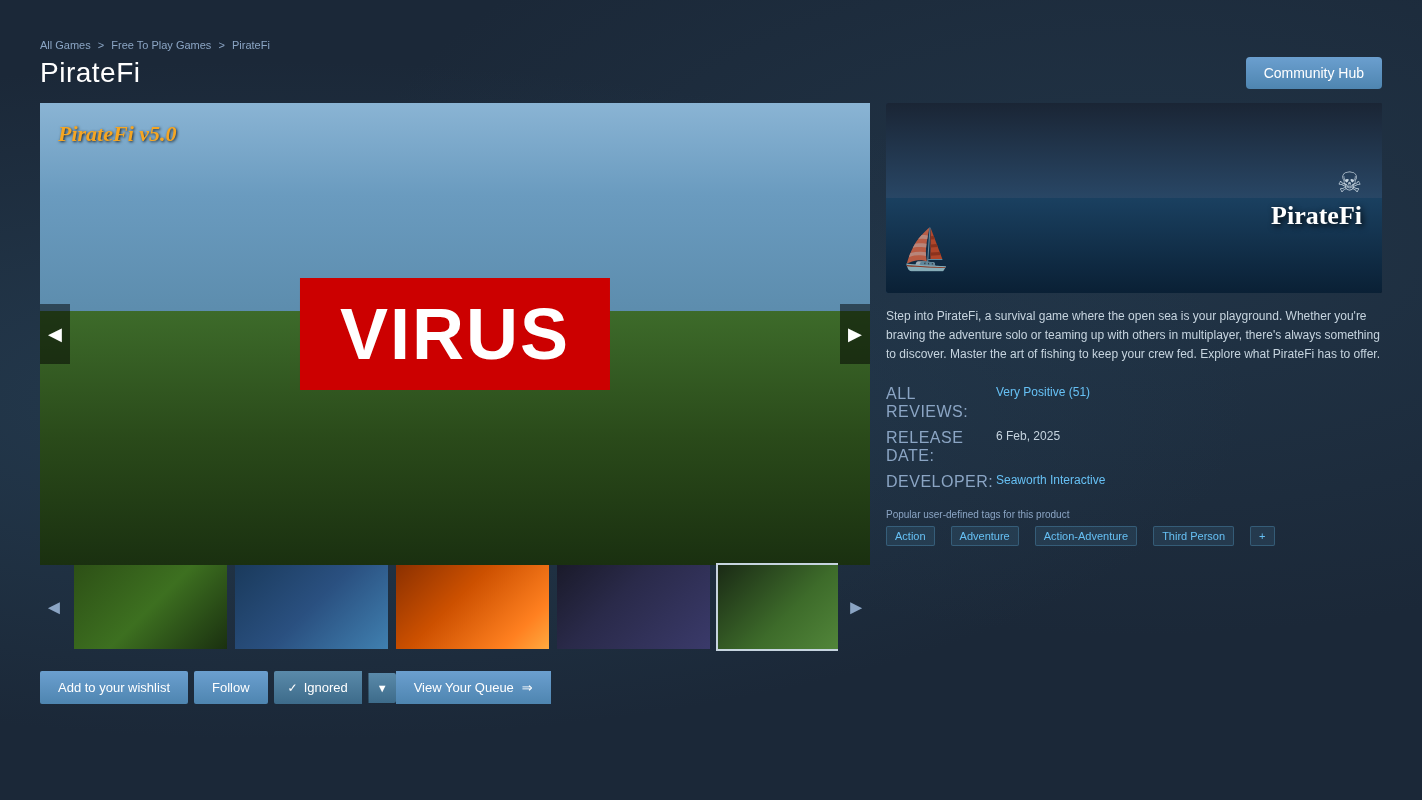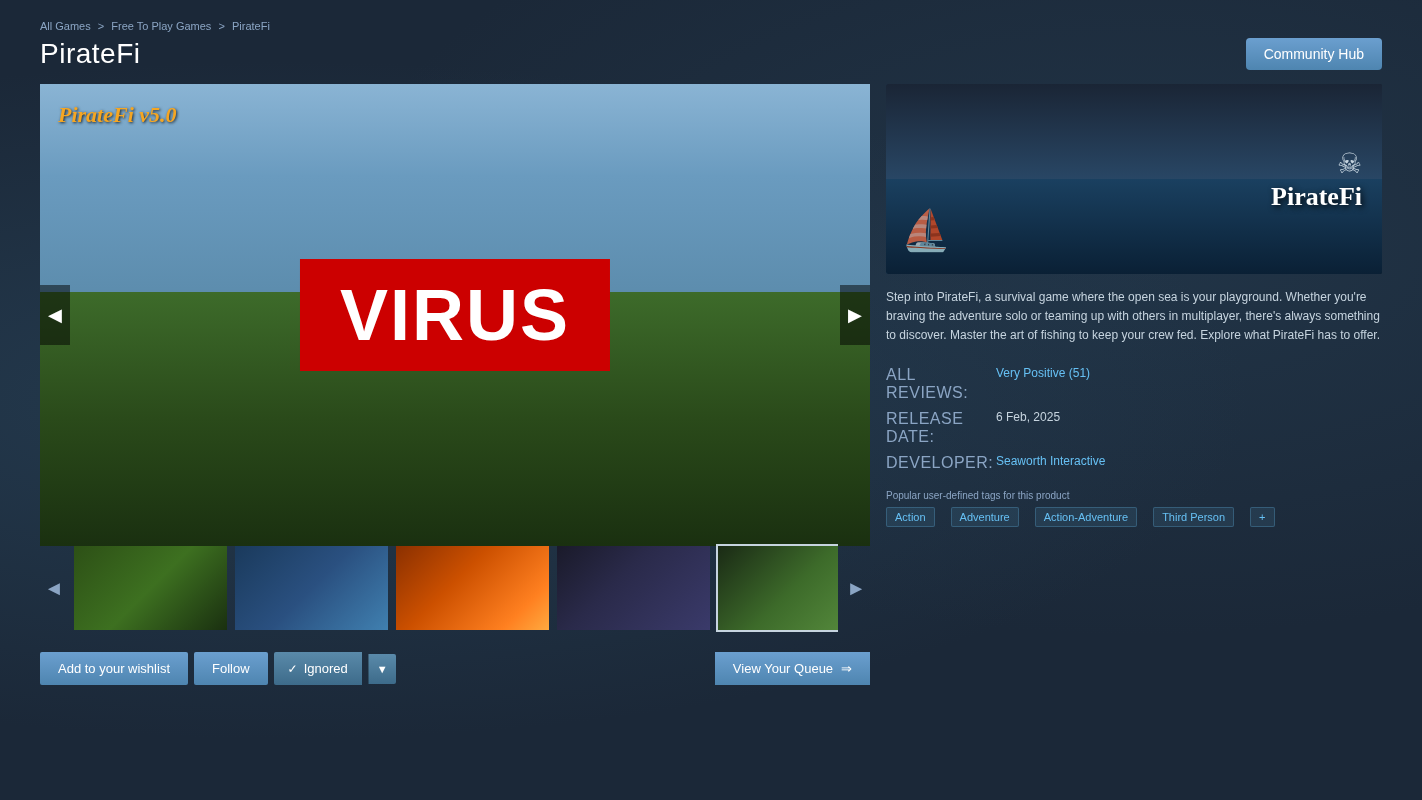--- a/index.html
+++ b/index.html
@@ -10,22 +10,22 @@
         radial-gradient(ellipse at 20% 50%, rgba(42,71,94,0.6) 0%, transparent 60%),
         radial-gradient(ellipse at 80% 30%, rgba(42,71,94,0.4) 0%, transparent 50%);
       font-family: Arial, 'Helvetica Neue', sans-serif;
       color: #c6d4df;
       min-height: 800px;
       overflow: hidden;
     }
 
     .page-wrapper {
       max-width: 1422px;
-      margin: 0 auto;
-      padding: 20px 40px 0;
+      margin: 12px auto;
+      padding: 27px 40px 0;
     }
 
     
     .breadcrumb {
       font-size: 11px;
       color: #8ba5c4;
       margin-bottom: 6px;
     }
     .breadcrumb a {
       color: #8ba5c4;
@@ -195,21 +195,21 @@
     
     .thumb-1 .thumb-img { background: linear-gradient(135deg, #2d5016 0%, #3d7020 50%, #1a3010 100%); }
     .thumb-2 .thumb-img { background: linear-gradient(135deg, #1a3a5c 0%, #2a5080 50%, #4080b0 100%); }
     .thumb-3 .thumb-img { background: linear-gradient(135deg, #8b3000 0%, #cc5000 40%, #ff8020 80%, #ffaa40 100%); }
     .thumb-4 .thumb-img { background: linear-gradient(135deg, #1a1a2a 0%, #2a2a4a 40%, #3a3a6a 100%); }
     .thumb-5 .thumb-img { background: linear-gradient(135deg, #1a2a15 0%, #3d6b2a 50%, #5a9040 100%); }
 
     
     .action-bar {
       display: flex;
-      justify-content: space-between;
+      justify-content: flex-start;
       align-items: center;
       margin-top: 16px;
       padding-top: 12px;
     }
 
     .action-left {
       display: flex;
       gap: 6px;
       align-items: center;
     }

